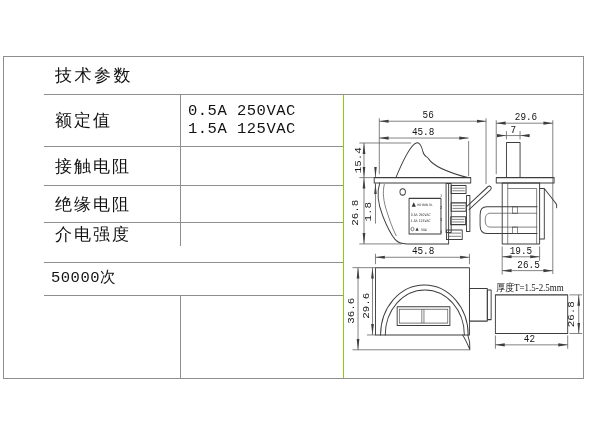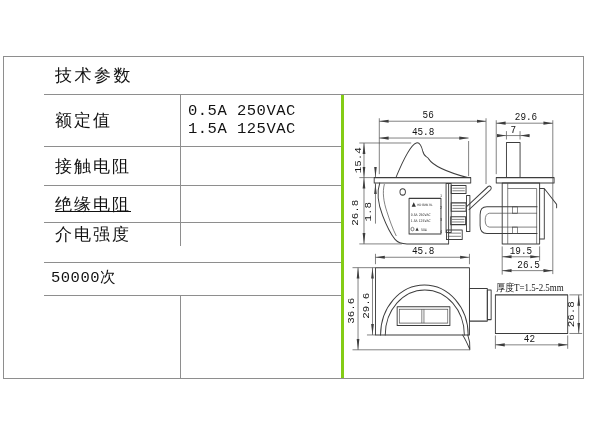--- a/index.html
+++ b/index.html
@@ -2,21 +2,21 @@
 <html><head>
 <meta charset="utf-8">
 <style>
   html,body{margin:0;padding:0;background:#ffffff;}
   .sheet{position:relative;width:600px;height:424px;background:#ffffff;overflow:hidden;
          font-family:"Liberation Serif","DejaVu Serif",serif;color:#111;}
   .frame{position:absolute;left:3px;top:56px;width:581px;height:323px;border:1px solid #8e8e8e;box-sizing:border-box;background:#fff;padding-left:40px;}
   .hdr{height:38px;border-bottom:1px solid #8e8e8e;display:flex;align-items:center;
        padding-left:11px;font-size:17px;letter-spacing:2.5px;box-sizing:border-box;}
   .bodyrow{display:flex;height:283px;}
-  .tbl{width:300px;border-right:3px solid #84cc16;display:flex;flex-direction:column;box-sizing:border-box;}
+  .tbl{width:300px;border-right:1px solid #84cc16;display:flex;flex-direction:column;box-sizing:border-box;}
   .trow{display:flex;border-bottom:1px solid #8e8e8e;box-sizing:border-box;}
   .trow.last{border-bottom:none;flex:1;}
   .lc{width:137px;border-right:1px solid #8e8e8e;display:flex;align-items:center;
       padding-left:11px;font-size:17px;letter-spacing:2px;box-sizing:border-box;}
   .vc{flex:1;display:flex;flex-direction:column;justify-content:center;padding-left:7px;
       font-family:"Liberation Mono","DejaVu Sans Mono",monospace;font-size:15.5px;letter-spacing:0.5px;line-height:1.12;}
   .draw{flex:1;position:relative;}
   .draw svg{position:absolute;left:0;top:0;width:100%;height:100%;}
   
   .ol{fill:none;stroke:#3d3d3d;stroke-width:1.1;stroke-linejoin:round;stroke-linecap:round;}
@@ -44,21 +44,21 @@
           <div class="vc">
             <span>0.5A 250VAC</span>
             <span>1.5A 125VAC</span>
           </div>
         </div>
 
         <div class="trow" style="height:39px;">
           <div class="lc">接触电阻</div>
         </div>
 
-        <div class="trow" style="height:37px;text-decoration:underline;">
+        <div class="trow" style="height:37px;">
           <div class="lc">绝缘电阻</div>
         </div>
 
         <div class="trow" style="height:40px;flex-direction:column;">
           <div class="lc">介电强度</div>
         </div>
 
         <div class="trow" style="height:33px;">
           <div class="vc">
               <span>50000次</span>

